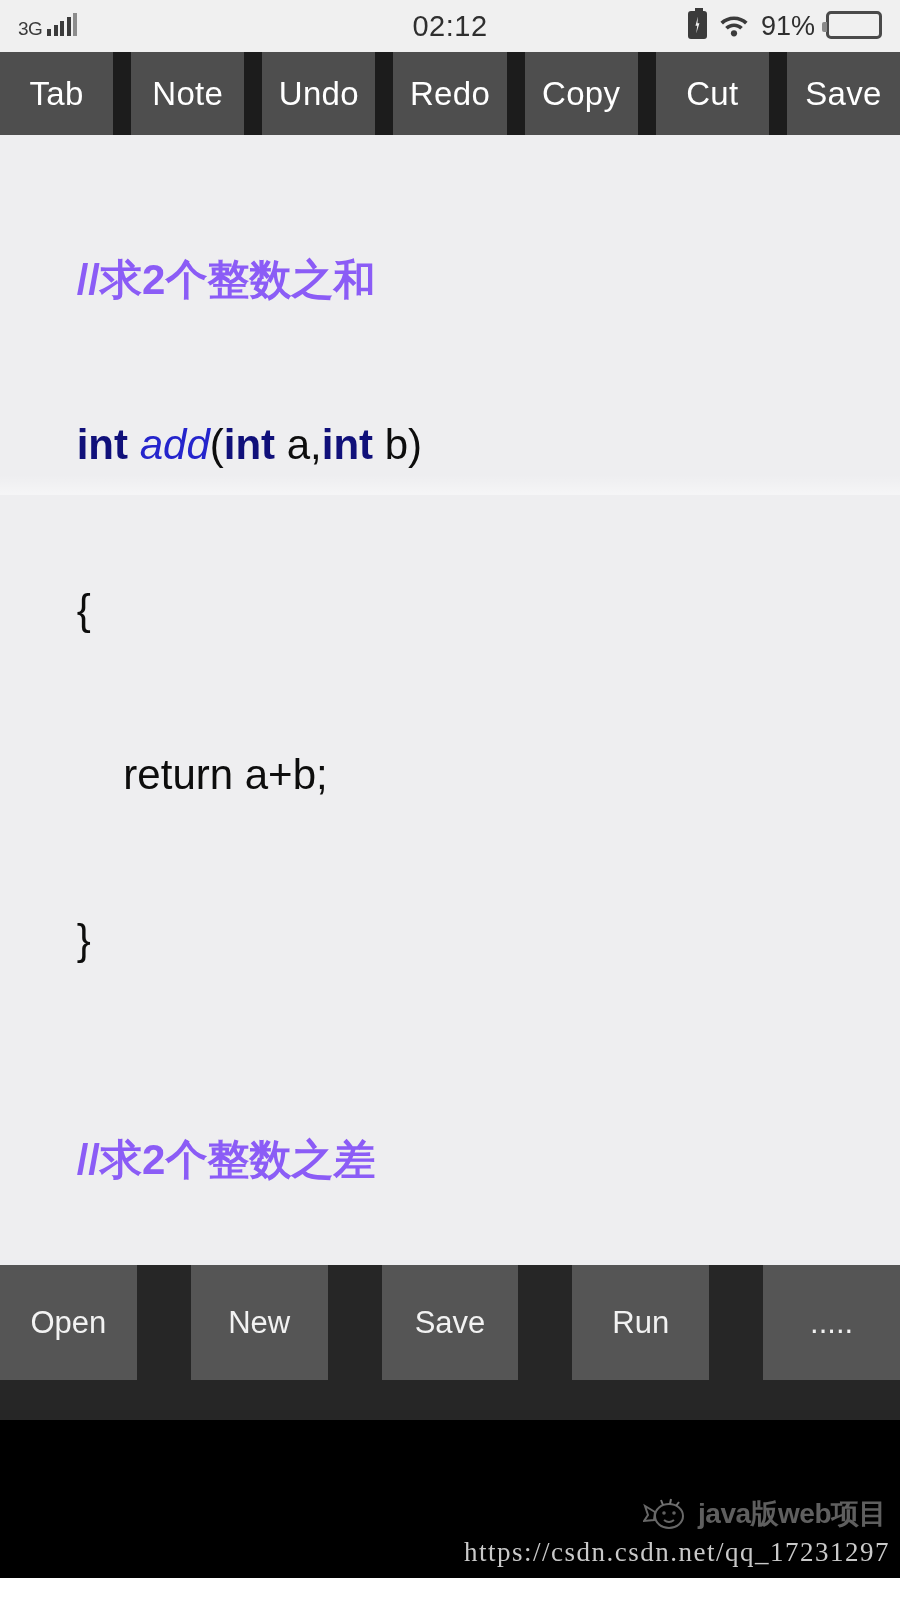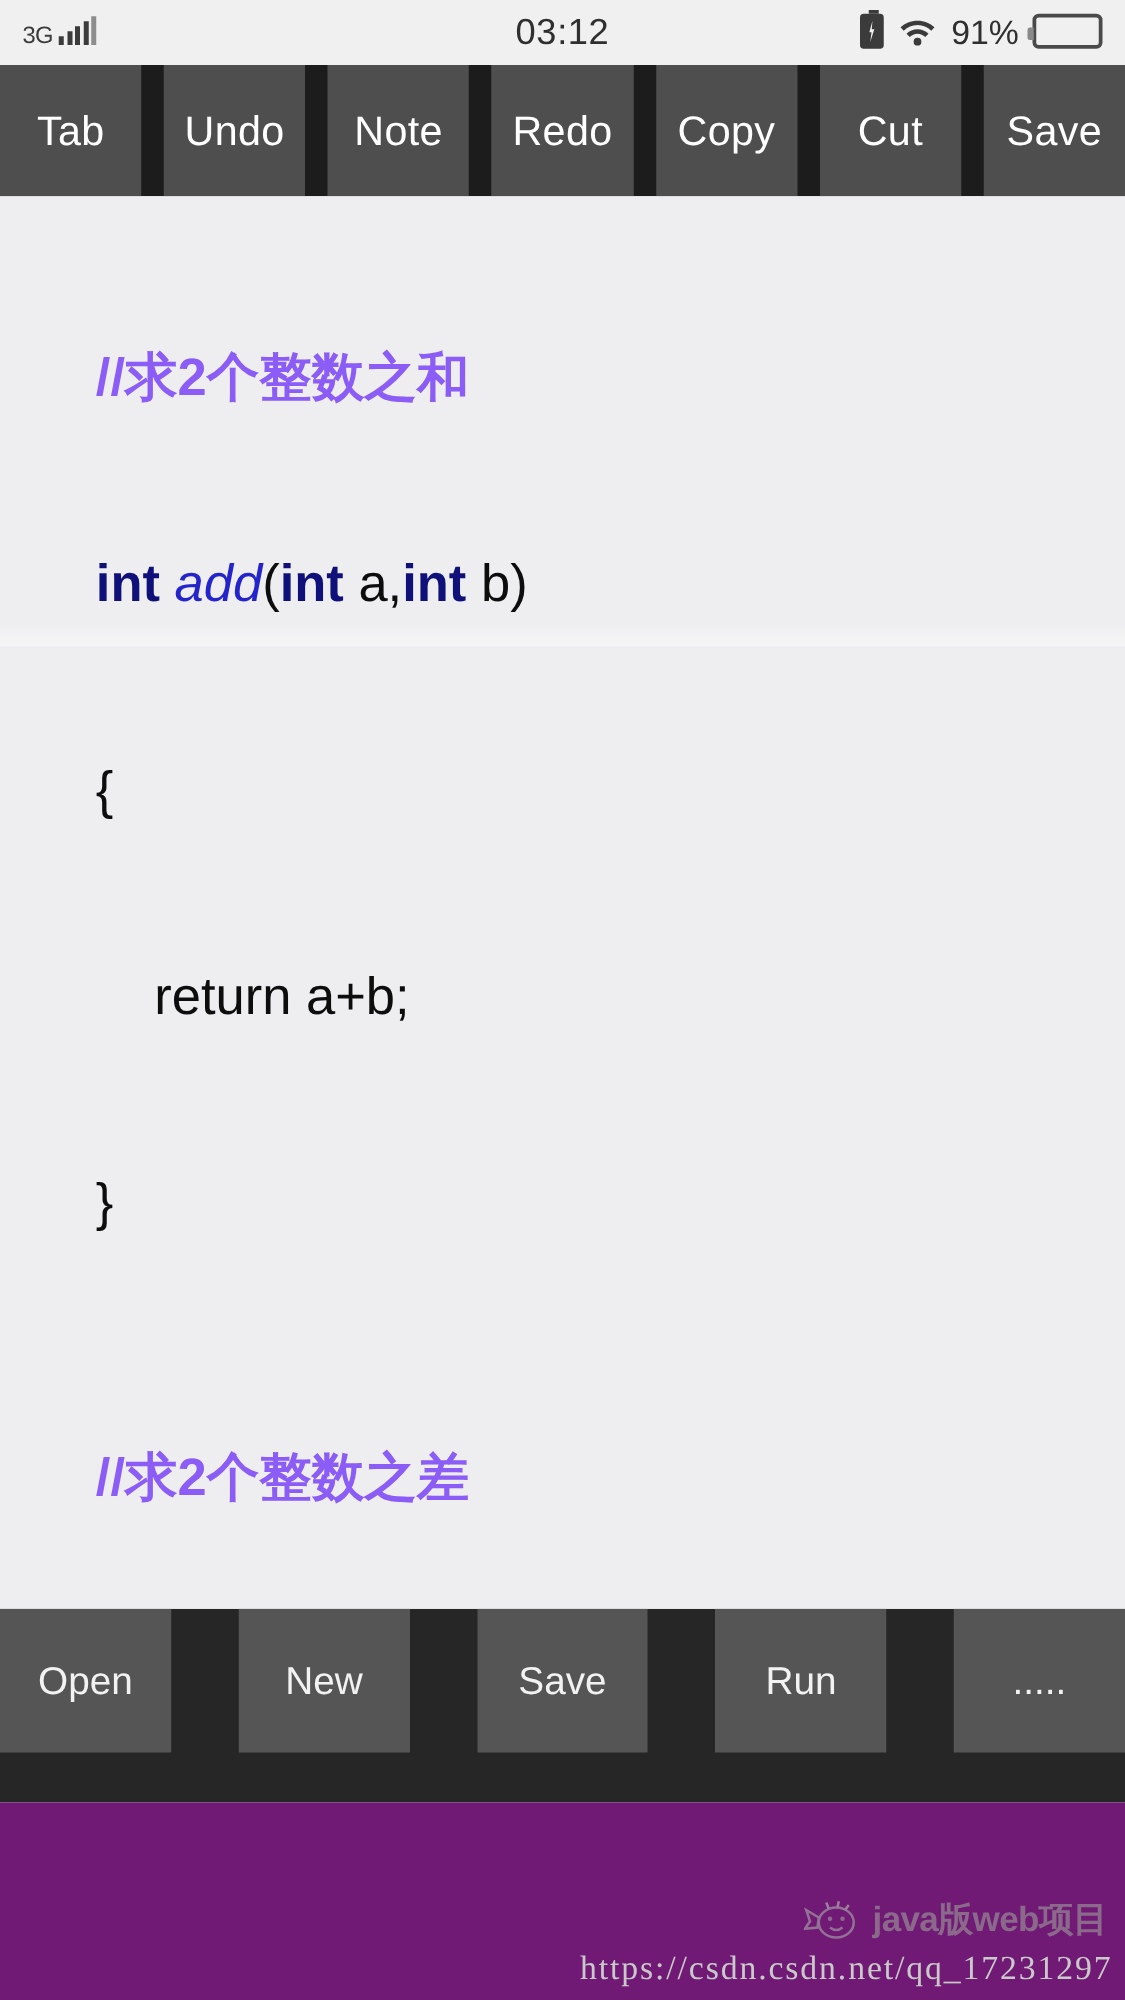--- a/index.html
+++ b/index.html
@@ -111,21 +111,21 @@
     border-radius: 2px 0 0 2px;
   }
   .battery-fill {
     width: 100%; height: 100%;
     background: #3d3d3d;
     border-radius: 2px;
   }
 
   
   .top-toolbar {
-    height: 105px;
+    height: 83px;
     background: #1c1c1c;
     display: flex;
     align-items: stretch;
   }
   .top-toolbar .tbtn {
     flex: 1;
     background: #4e4e4e;
     color: #ffffff;
     font-size: 33px;
     display: flex;
@@ -188,21 +188,21 @@
     justify-content: center;
     margin-right: 24px;
     border: none;
     font-family: "Liberation Sans", sans-serif;
   }
   .bottom-toolbar .bbtn:last-child { margin-right: 0; }
 
   
   .footer {
     height: 158px;
-    background: #701a75;
+    background: #000000;
     position: relative;
     text-align: center;
   }
   .watermark {
     position: absolute;
     right: 14px;
     bottom: 44px;
     display: flex;
     align-items: center;
     gap: 9px;
@@ -235,42 +235,42 @@
     <span class="status-3g">3G</span>
     <span class="signal-bars">
       <i></i>
         <i></i>
         <i></i>
         <i></i>
         <i></i>
     </span>
   </div>
 
-  <div class="status-time">03:12</div>
+  <div class="status-time">02:12</div>
 
   <div class="status-right">
     <span class="charge-icon"></span>
     <span class="wifi-icon">
       <svg viewBox="0 0 32 26" width="32" height="26">
         <path d="M16 5.5c5.3 0 10.1 2 13.6 5.3l-2.6 2.7C24.1 10.7 20.2 9 16 9s-8.1 1.7-11 4.5l-2.6-2.7C5.9 7.5 10.7 5.5 16 5.5z" fill="#3b3b3b"></path>
         <path d="M16 12.4c3.4 0 6.5 1.3 8.8 3.5l-2.6 2.7c-1.6-1.6-3.8-2.6-6.2-2.6s-4.6 1-6.2 2.6l-2.6-2.7c2.3-2.2 5.4-3.5 8.8-3.5z" fill="#3b3b3b"></path>
         <circle cx="16" cy="22.3" r="3.1" fill="#3b3b3b"></circle>
       </svg>
     </span>
     <span class="battery-pct">91%</span>
     <span class="battery-icon">
       <span class="battery-fill"></span>
     </span>
   </div>
 </div>
 
 <div class="top-toolbar">
   <button class="tbtn">Tab</button>
+  <button class="tbtn">Note</button>
   <button class="tbtn">Undo</button>
-  <button class="tbtn">Note</button>
   <button class="tbtn">Redo</button>
   <button class="tbtn">Copy</button>
   <button class="tbtn">Cut</button>
   <button class="tbtn">Save</button>
 </div>
 
 <div class="code-area">
 
   <div class="code-line">
     <span class="cmt">//求2个整数之和</span>

